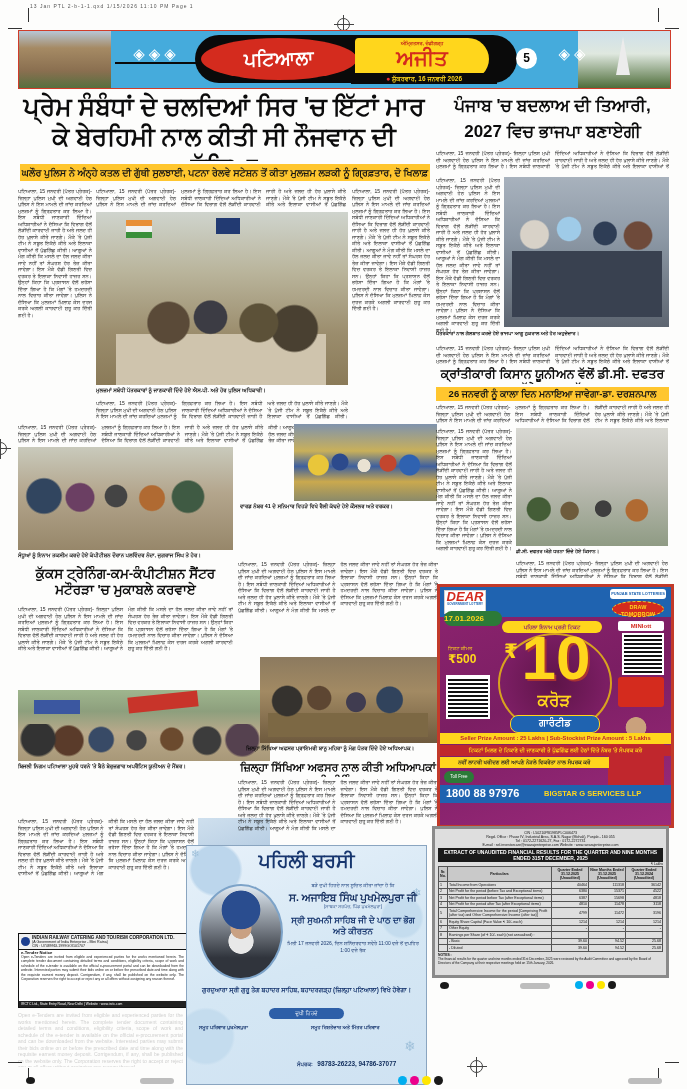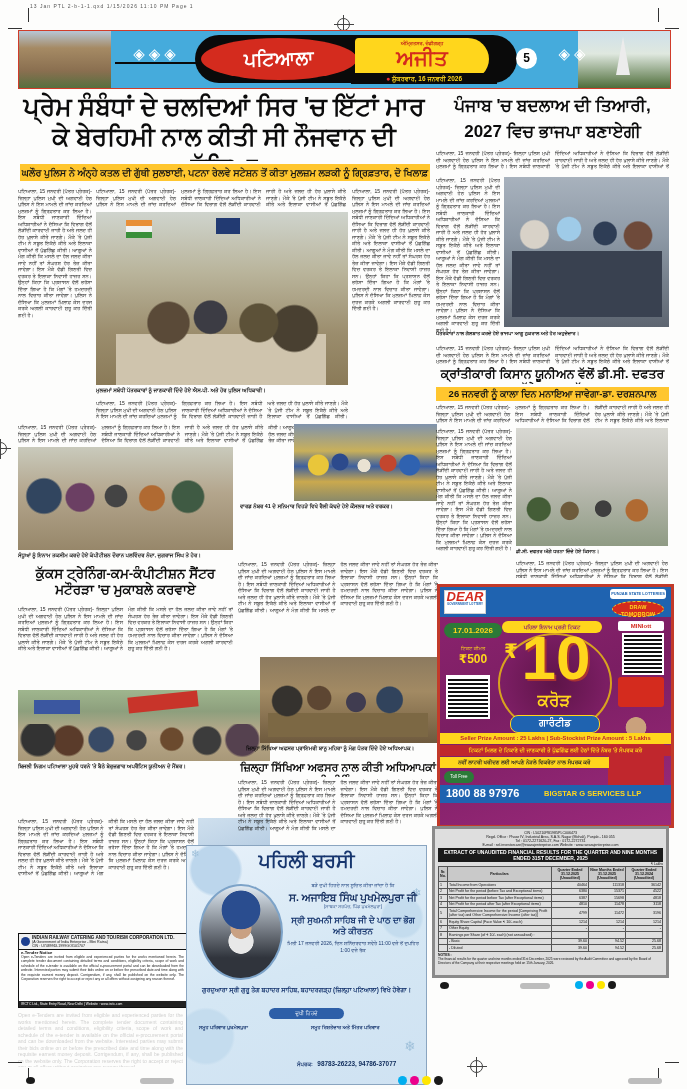--- a/index.html
+++ b/index.html
@@ -198,22 +198,22 @@
       linear-gradient(160deg,#8e2470 0%,#7b1e63 45%,#9c2a7c 100%);overflow:hidden">
 
     <div class="abs" style="left:0;top:0;width:100%;height:30px;background:#1f63b0"></div>
     <div class="abs" style="left:4px;top:3px;width:40px;height:22px;background:#fff;border:1px solid #d0d0d0;text-align:center">
       <div style="font-size:13px;font-weight:bold;color:#d42b1e;font-style:italic;line-height:11px">DEAR</div>
       <div style="font-size:3px;color:#1f63b0;font-weight:bold">GOVERNMENT LOTTERY</div>
     </div>
     <div class="abs" style="left:170px;top:2px;width:56px;height:10px;background:#fff;border-radius:3px;font-size:4px;font-weight:bold;color:#1f63b0;text-align:center;line-height:10px">PUNJAB STATE LOTTERIES</div>
     <div class="abs" style="left:172px;top:14px;width:52px;height:16px;background:#d42b1e;border:1.5px dashed #ffd61c;border-radius:50%;color:#ffd61c;font-size:5.5px;font-weight:bold;text-align:center;line-height:1.2;padding-top:2px;box-sizing:border-box">DRAW TOMORROW</div>
 
-    <div class="abs" style="left:4px;top:36px;width:58px;height:15px;background:#2c7a38;border-radius:8px;color:#ffd61c;font-weight:bold;font-size:8px;text-align:center;line-height:15px">17.01.2026</div>
-    <div class="abs" style="left:8px;top:58px;width:50px;text-align:center;color:#ffd61c">
+    <div class="abs" style="left:4px;top:24px;width:58px;height:15px;background:#2c7a38;border-radius:8px;color:#ffd61c;font-weight:bold;font-size:8px;line-height:15px">17.01.2026</div>
+    <div class="abs" style="left:8px;top:58px;width:50px;color:#ffd61c">
       <div style="font-size:5px">ਟਿਕਟ ਕੀਮਤ</div>
       <div style="font-size:12px;font-weight:bold">₹500</div>
     </div>
 
     <div class="abs" style="left:62px;top:34px;width:100px;height:12px;background:#ffd61c;border-radius:6px;color:#8e2470;font-size:5.5px;font-weight:bold;text-align:center;line-height:12px">ਪਹਿਲਾ ਇਨਾਮ ਪ੍ਰਤੀ ਟਿਕਟ</div>
     <div class="abs" style="left:58px;top:46px;width:110px;height:96px;background:radial-gradient(circle,#5e1448 0%,#7b1e63 70%);border:2px solid #d8a31f;border-radius:50%"></div>
     <div class="abs" style="left:64px;top:52px;width:22px;font-size:20px;color:#ffd61c;font-weight:bold">₹</div>
     <div class="abs" style="left:80px;top:40px;width:72px;text-align:center;font-size:62px;font-weight:bold;color:#ffd61c;text-shadow:2px 2px 0 #a33;line-height:1">10</div>
     <div class="abs" style="left:72px;top:104px;width:84px;text-align:center;font-size:17px;font-weight:bold;color:#ffd61c">ਕਰੋੜ</div>
     <div class="abs" style="left:70px;top:128px;width:88px;height:16px;background:#1f63b0;border:1.5px solid #ffd61c;border-radius:8px;color:#fff;font-size:10px;font-weight:bold;text-align:center;line-height:14px">ਗਾਰੰਟੀਡ</div>

